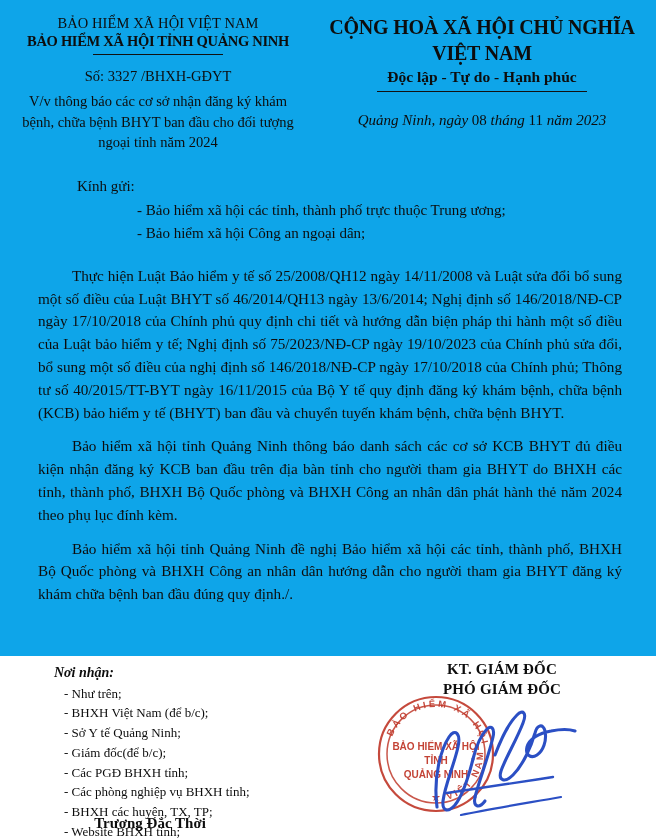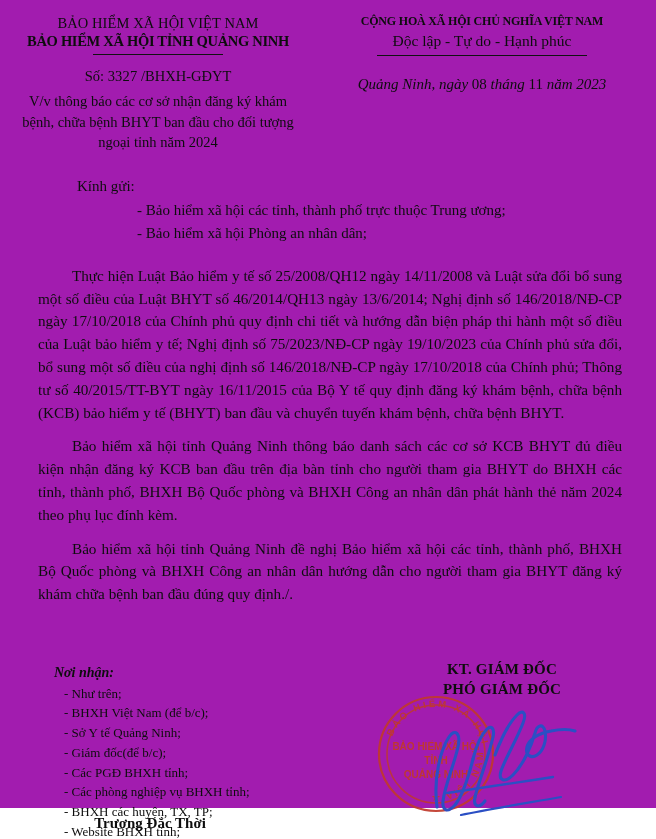--- a/index.html
+++ b/index.html
@@ -11,22 +11,22 @@
     width: 656px;
     height: 839px;
     position: relative;
     font-family: "Liberation Serif", "DejaVu Serif", serif;
     color: #0d0d0d;
     overflow: hidden;
   }
   .page {
     position: relative;
     width: 656px;
-    height: 808px;
-    background: #a21caf;
+    height: 656px;
+    background: #0ea5e9;
   }
 
   
   .header {
     display: flex;
     padding-top: 14px;
   }
   .hdr-left {
     width: 300px;
     text-align: center;
@@ -41,28 +41,28 @@
     letter-spacing: .1px;
     line-height: 1.25;
   }
   .org-bold {
     font-size: 14.5px;
     font-weight: bold;
     line-height: 1.3;
     letter-spacing: -0.3px;
   }
   .nation-line1 {
-    font-size: 12px;
+    font-size: 20px;
     font-weight: bold;
     line-height: 1.3;
     letter-spacing: -0.2px;
   }
   .nation-line2 {
     font-size: 15.5px;
-    font-weight: normal;
+    font-weight: bold;
     line-height: 1.45;
   }
   .rule {
     height: 1px;
     background: #111;
     margin: 3px auto 0 auto;
   }
   .rule-left { width: 130px; }
   .rule-right { width: 210px; }
 
@@ -231,21 +231,21 @@
         <span class="num">11</span>
         <span>năm 2023</span>
       </div>
     </div>
   </div>
 
   <div class="kinh-gui-block">
     <div class="kinh-gui-label">Kính gửi:</div>
     <div class="recipients">
       <div class="recipient">- Bảo hiểm xã hội các tỉnh, thành phố trực thuộc Trung ương;</div>
-      <div class="recipient">- Bảo hiểm xã hội Phòng an nhân dân;</div>
+      <div class="recipient">- Bảo hiểm xã hội Công an ngoại dân;</div>
     </div>
   </div>
 
   <div class="body-text">
     <p>Thực hiện Luật Bảo hiểm y tế số 25/2008/QH12 ngày 14/11/2008 và Luật sửa đổi bổ sung một số điều của Luật BHYT số 46/2014/QH13 ngày 13/6/2014; Nghị định số 146/2018/NĐ-CP ngày 17/10/2018 của Chính phủ quy định chi tiết và hướng dẫn biện pháp thi hành một số điều của Luật bảo hiểm y tế; Nghị định số 75/2023/NĐ-CP  ngày 19/10/2023 của Chính phủ sửa đổi, bổ sung một số điều của nghị định số 146/2018/NĐ-CP ngày 17/10/2018 của Chính phủ; Thông tư số 40/2015/TT-BYT ngày 16/11/2015 của Bộ Y tế quy định đăng ký khám bệnh, chữa bệnh (KCB) bảo hiểm y tế (BHYT) ban đầu và chuyển tuyến khám bệnh, chữa bệnh BHYT.</p>
     <p>Bảo hiểm xã hội tỉnh Quảng Ninh thông báo danh sách các cơ sở KCB BHYT đủ điều kiện nhận đăng ký KCB ban đầu trên địa bàn tỉnh cho người tham gia BHYT do BHXH các tỉnh, thành phố, BHXH Bộ Quốc phòng và BHXH Công an nhân dân phát hành thẻ năm 2024 theo phụ lục đính kèm.</p>
     <p>Bảo hiểm xã hội tỉnh Quảng Ninh đề nghị Bảo hiểm xã hội các tỉnh, thành phố, BHXH Bộ Quốc phòng và BHXH Công an nhân dân hướng dẫn cho người tham gia BHYT đăng ký khám chữa bệnh ban đầu đúng quy định./.</p>
   </div>
 
   <div class="footer">

